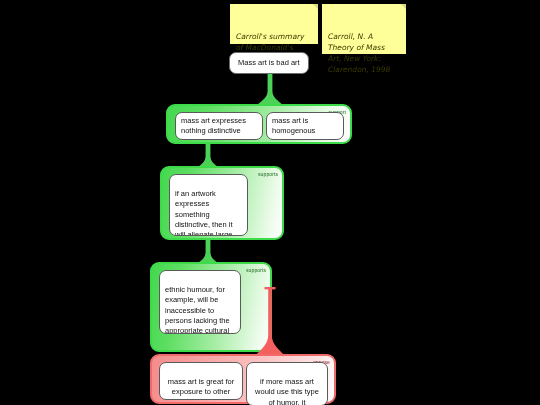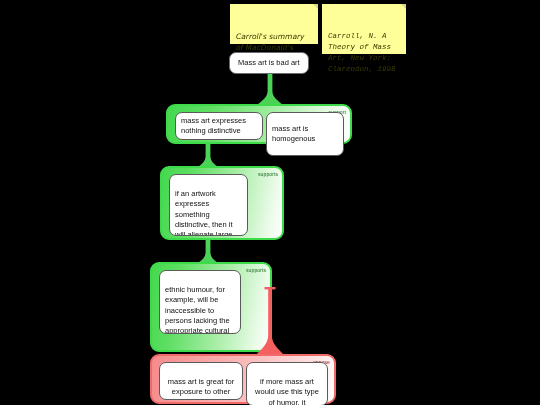--- a/index.html
+++ b/index.html
@@ -116,21 +116,21 @@
 
 <div id="canvas">
 
   <div class="sticky" style="left:230px; top:4px; width:88px; height:40px;">
     <span class="fold"></span>
     <span>Carroll's summary
 of MacDonald's
 stance on art</span>
   </div>
 
-  <div class="sticky" style="left:322px; top:4px; width:84px; height:50px;font-family:Liberation Mono, monospace;">
+  <div class="sticky" style="left:322px; top:4px; width:84px; height:50px;">
     <span class="fold"></span>
     <span>Carroll, N. A
 Theory of Mass
 Art, New York:
 Clarendon, 1998</span>
   </div>
 
   <div class="claim-root" style="left:229px; top:52px; width:80px; height:22px;">
     <span>Mass art is bad art</span>
   </div>
@@ -140,21 +140,21 @@
       <path d="M11.6,0 L16.4,0 L16.4,17 C16.4,23 21,26 27.5,31.5 L0.5,31.5 C7,26 11.6,23 11.6,17 Z" fill="#4bd257"></path>
     </svg>
   </div>
 
   <div class="group support" style="left:166px; top:104px; width:186px; height:40px;">
     <span class="group-label">support</span>
     <div class="claim vcenter" style="left:7px; top:6px; width:88px; height:28px;">
       <span>mass art expresses
 nothing distinctive</span>
     </div>
-    <div class="claim vcenter" style="left:98px; top:6px; width:78px; height:44px;">
+    <div class="claim vcenter" style="left:98px; top:6px; width:78px; height:28px;">
       <span>mass art is
 homogenous</span>
     </div>
   </div>
 
   <div class="connector" style="left:194px; top:144px; width:28px; height:26px;">
     <svg width="28" height="26" viewBox="0 0 28 26">
       <path d="M11.6,0 L16.4,0 L16.4,12 C16.4,18 21,21 27.5,25.5 L0.5,25.5 C7,21 11.6,18 11.6,12 Z" fill="#4bd257"></path>
     </svg>
   </div>

